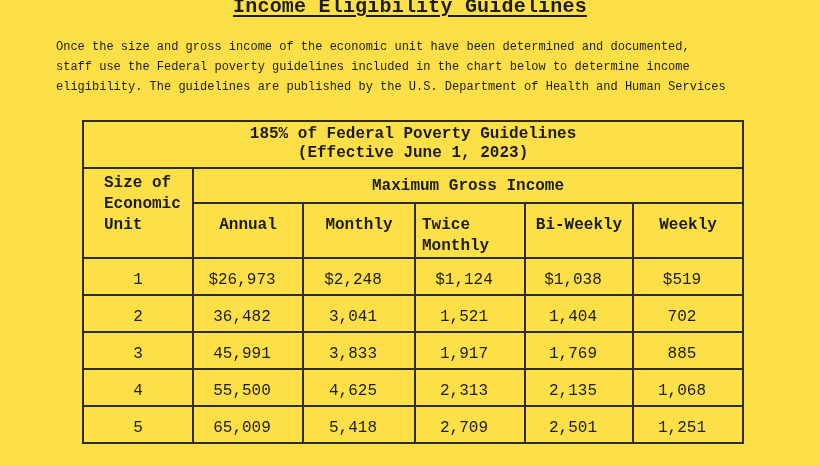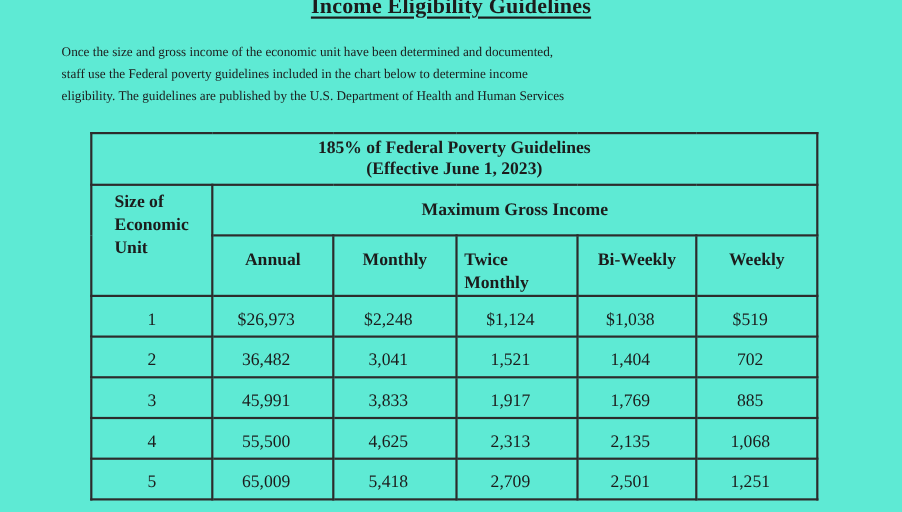--- a/index.html
+++ b/index.html
@@ -1,23 +1,23 @@
 <!DOCTYPE html>
 <html><head>
 <meta charset="utf-8">
 <style>
   * { margin: 0; padding: 0; box-sizing: border-box; }
   html, body { background: #ffffff; }
   .page {
     position: relative;
     width: 820px;
     height: 465px;
-    background: #5eead4;
+    background: #fde047;
     overflow: hidden;
-    font-family: Liberation Serif, serif;
+    font-family: Liberation Mono, monospace;
     color: #1c1c1c;
   }
   .doc-title {
     margin-top: -5px;
     text-align: center;
     font-size: 20px;
     font-weight: bold;
     letter-spacing: 0.2px;
   }
   .doc-title .underlined {
@@ -52,21 +52,21 @@
     vertical-align: top;
     text-align: left;
     font-weight: bold;
     line-height: 21px;
     padding: 4px 14px 0 20px;
   }
   .group-hdr-cell {
     text-align: center;
     font-weight: bold;
     vertical-align: middle;
-    height: 46px;
+    height: 35px;
     padding: 2px 0;
   }
   .col-hdr-cell {
     vertical-align: top;
     text-align: center;
     font-weight: bold;
     height: 46px;
     padding: 11px 6px 0 6px;
     line-height: 21px;
   }

